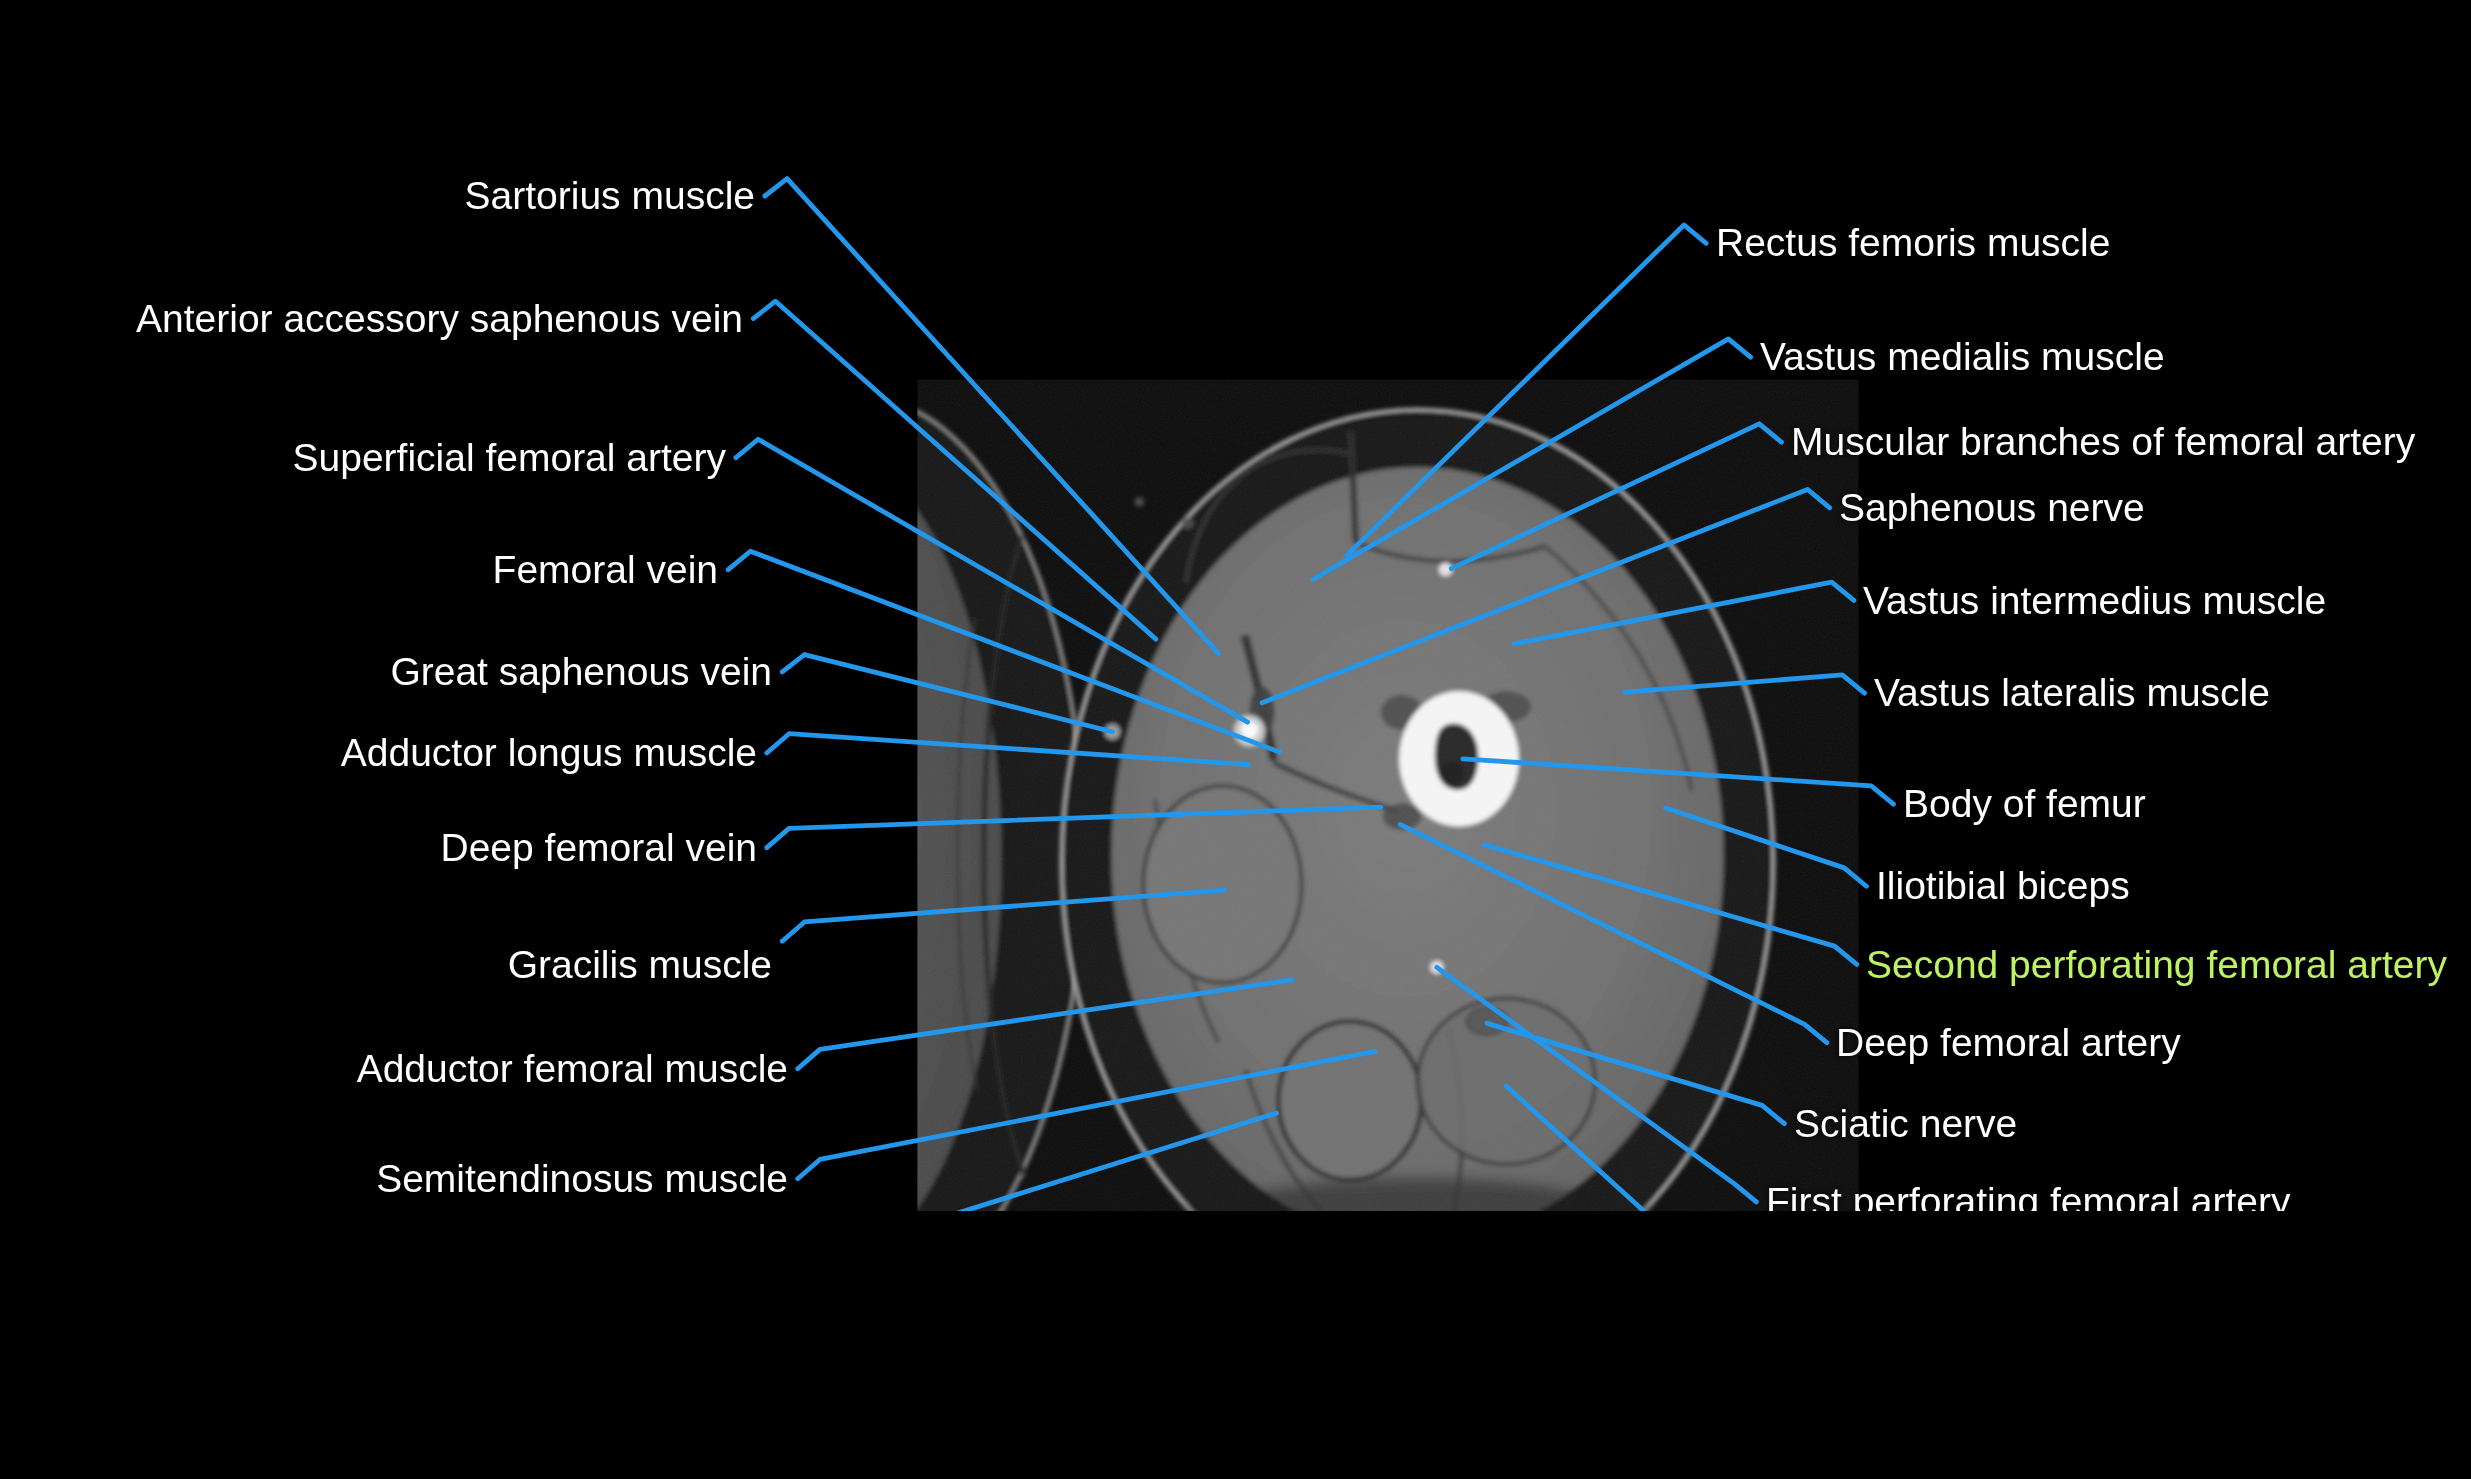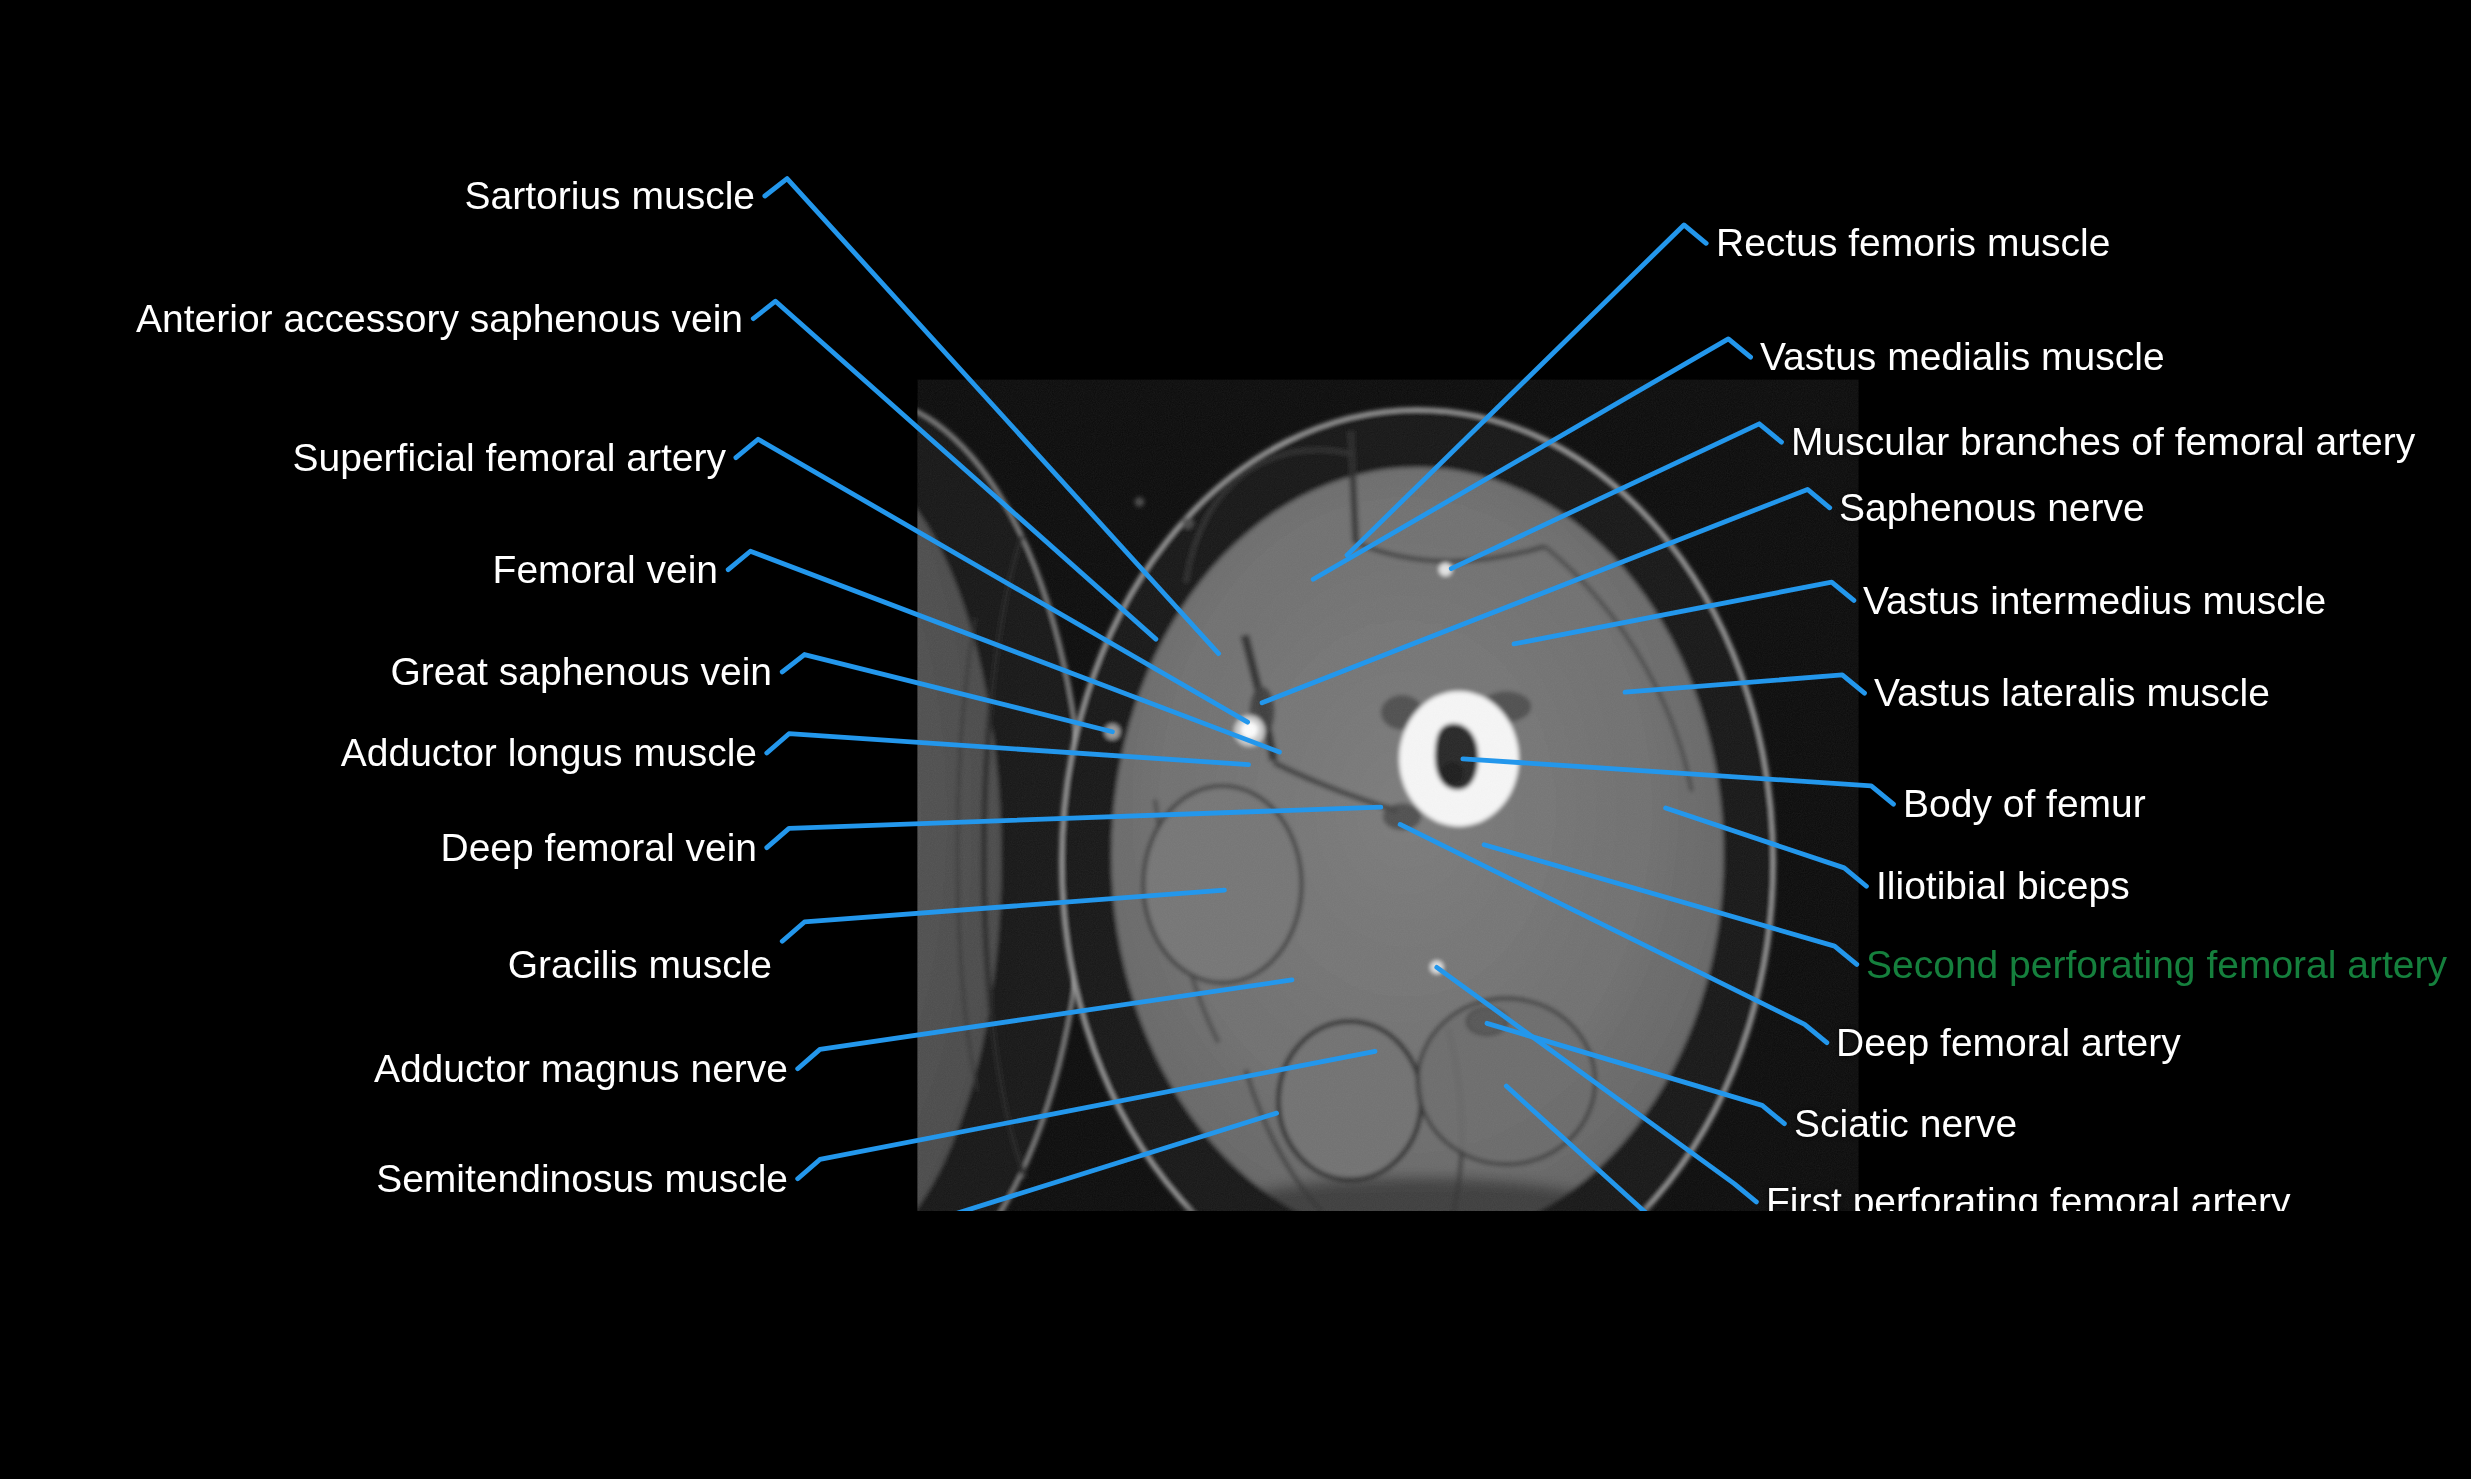--- a/index.html
+++ b/index.html
@@ -133,29 +133,29 @@
 
   <div id="labels-layer">
       <div class="label left" style="left: 755px; top: 196px; color: rgb(255, 255, 255);">Sartorius muscle</div>
       <div class="label left" style="left: 743px; top: 319px; color: rgb(255, 255, 255);">Anterior accessory saphenous vein</div>
       <div class="label left" style="left: 726px; top: 458px; color: rgb(255, 255, 255);">Superficial femoral artery</div>
       <div class="label left" style="left: 718px; top: 570px; color: rgb(255, 255, 255);">Femoral vein</div>
       <div class="label left" style="left: 772px; top: 672px; color: rgb(255, 255, 255);">Great saphenous vein</div>
       <div class="label left" style="left: 757px; top: 753px; color: rgb(255, 255, 255);">Adductor longus muscle</div>
       <div class="label left" style="left: 757px; top: 848px; color: rgb(255, 255, 255);">Deep femoral vein</div>
       <div class="label left" style="left: 772px; top: 941px; color: rgb(255, 255, 255); margin-top: 24px;">Gracilis muscle</div>
-      <div class="label left" style="left: 788px; top: 1069px; color: rgb(255, 255, 255);">Adductor magnus nerve</div>
+      <div class="label left" style="left: 788px; top: 1069px; color: rgb(255, 255, 255);">Adductor femoral muscle</div>
       <div class="label left" style="left: 788px; top: 1179px; color: rgb(255, 255, 255);">Semitendinosus muscle</div>
       <div class="label right" style="left: 1716px; top: 243px; color: rgb(255, 255, 255);">Rectus femoris muscle</div>
       <div class="label right" style="left: 1760px; top: 357px; color: rgb(255, 255, 255);">Vastus medialis muscle</div>
       <div class="label right" style="left: 1791px; top: 442px; color: rgb(255, 255, 255);">Muscular branches of femoral artery</div>
       <div class="label right" style="left: 1839px; top: 508px; color: rgb(255, 255, 255);">Saphenous nerve</div>
       <div class="label right" style="left: 1863px; top: 601px; color: rgb(255, 255, 255);">Vastus intermedius muscle</div>
       <div class="label right" style="left: 1874px; top: 693px; color: rgb(255, 255, 255);">Vastus lateralis muscle</div>
       <div class="label right" style="left: 1903px; top: 804px; color: rgb(255, 255, 255);">Body of femur</div>
       <div class="label right" style="left: 1876px; top: 886px; color: rgb(255, 255, 255);">Iliotibial biceps</div>
-      <div class="label right" style="left: 1866px; top: 965px; color: #15803d;">Second perforating femoral artery</div>
+      <div class="label right" style="left: 1866px; top: 965px; color: #bef264;">Second perforating femoral artery</div>
       <div class="label right" style="left: 1836px; top: 1043px; color: rgb(255, 255, 255);">Deep femoral artery</div>
       <div class="label right" style="left: 1794px; top: 1124px; color: rgb(255, 255, 255);">Sciatic nerve</div>
       <div class="label right" style="left: 1766px; top: 1202px; color: rgb(255, 255, 255);">First perforating femoral artery</div>
     </div>
 </div>
 
 
 </body></html>

